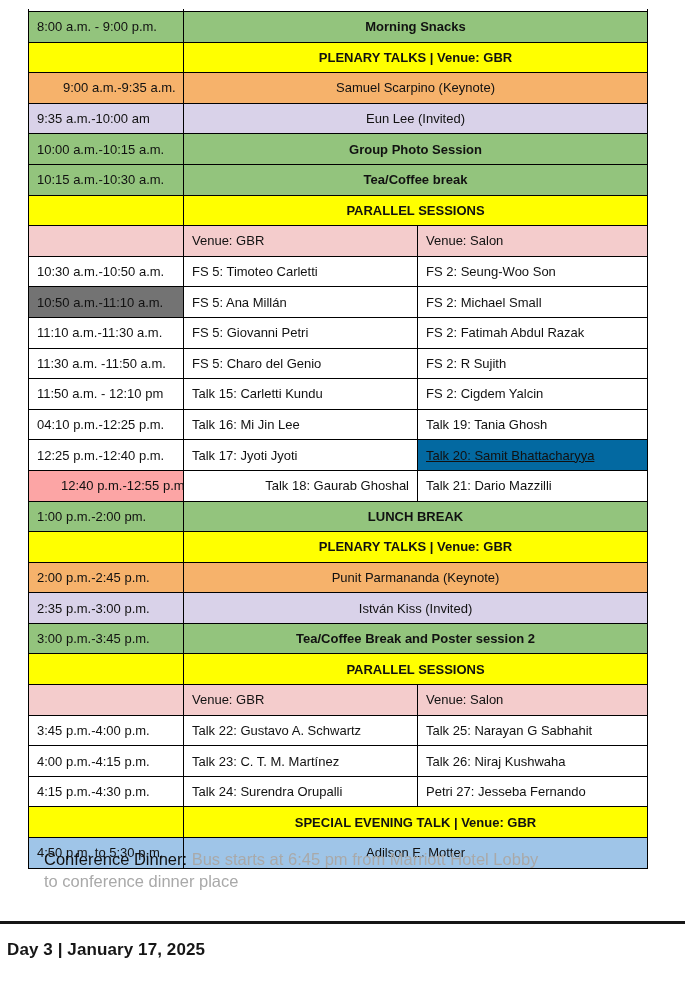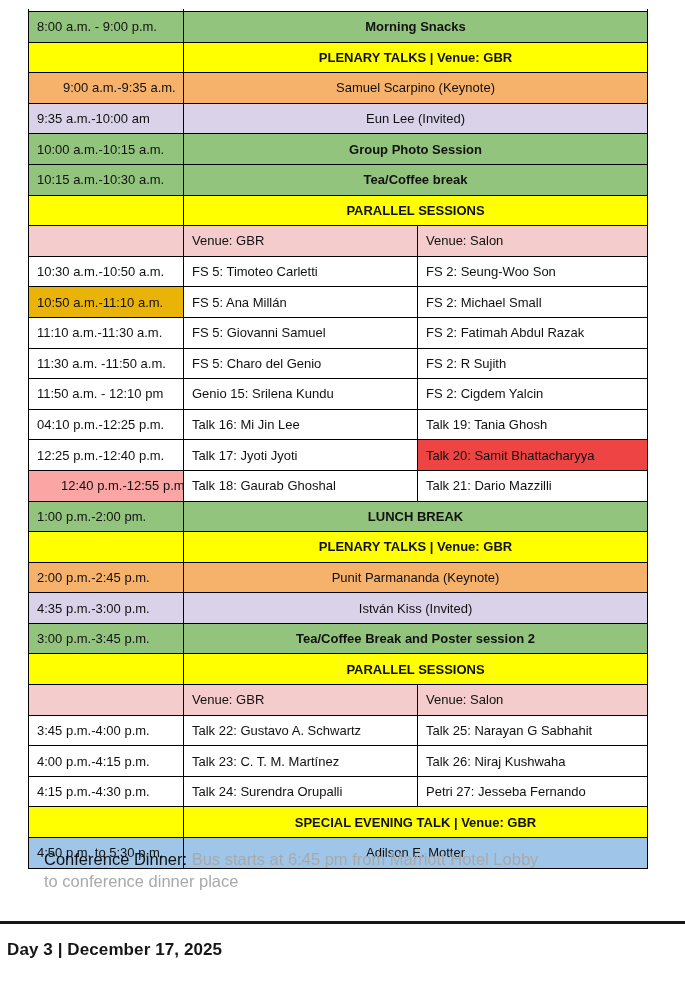--- a/index.html
+++ b/index.html
@@ -85,68 +85,68 @@
           <td style="background: rgb(244, 204, 204);"></td>
           <td style="background: rgb(244, 204, 204);">Venue: GBR</td>
           <td style="background: rgb(244, 204, 204);">Venue: Salon</td>
         </tr>
         <tr>
           <td style="background: rgb(255, 255, 255);">10:30 a.m.-10:50 a.m.</td>
           <td style="background: rgb(255, 255, 255);">FS 5: Timoteo Carletti</td>
           <td style="background: rgb(255, 255, 255);">FS 2: Seung-Woo Son</td>
         </tr>
         <tr>
-          <td style="background: #eab308; margin-left: 36px;">10:50 a.m.-11:10 a.m.</td>
+          <td style="background: #737373; margin-left: 36px;">10:50 a.m.-11:10 a.m.</td>
           <td style="background: rgb(255, 255, 255);">FS 5: Ana Millán</td>
           <td style="background: rgb(255, 255, 255);">FS 2: Michael Small</td>
         </tr>
         <tr>
           <td style="background: rgb(255, 255, 255);">11:10 a.m.-11:30 a.m.</td>
-          <td style="background: rgb(255, 255, 255);">FS 5: Giovanni Samuel</td>
+          <td style="background: rgb(255, 255, 255);">FS 5: Giovanni Petri</td>
           <td style="background: rgb(255, 255, 255);">FS 2: Fatimah Abdul Razak</td>
         </tr>
         <tr>
           <td style="background: rgb(255, 255, 255);">11:30 a.m. -11:50 a.m.</td>
           <td style="background: rgb(255, 255, 255);">FS 5: Charo del Genio</td>
           <td style="background: rgb(255, 255, 255);">FS 2: R Sujith</td>
         </tr>
         <tr>
           <td style="background: rgb(255, 255, 255);">11:50 a.m. - 12:10 pm</td>
-          <td style="background: rgb(255, 255, 255);">Genio 15: Srilena Kundu</td>
+          <td style="background: rgb(255, 255, 255);">Talk 15: Carletti Kundu</td>
           <td style="background: rgb(255, 255, 255);">FS 2: Cigdem Yalcin</td>
         </tr>
         <tr>
           <td style="background: rgb(255, 255, 255);">04:10 p.m.-12:25 p.m.</td>
           <td style="background: rgb(255, 255, 255);">Talk 16: Mi Jin Lee</td>
           <td style="background: rgb(255, 255, 255);">Talk 19: Tania Ghosh</td>
         </tr>
         <tr>
           <td style="background: rgb(255, 255, 255);">12:25 p.m.-12:40 p.m.</td>
           <td style="background: rgb(255, 255, 255);">Talk 17: Jyoti Jyoti</td>
-          <td style="background: #ef4444;">Talk 20: Samit Bhattacharyya</td>
+          <td style="background: #0369a1; text-decoration: underline;">Talk 20: Samit Bhattacharyya</td>
         </tr>
         <tr>
           <td style="background: #fca5a5; padding-left: 32px;">12:40 p.m.-12:55 p.m.</td>
-          <td style="background: rgb(255, 255, 255);">Talk 18: Gaurab Ghoshal</td>
+          <td style="background: rgb(255, 255, 255); text-align: right;">Talk 18: Gaurab Ghoshal</td>
           <td style="background: rgb(255, 255, 255);">Talk 21: Dario Mazzilli</td>
         </tr>
         <tr>
           <td style="background: rgb(147, 196, 125);">1:00 p.m.-2:00 pm.</td>
           <td colspan="2" class="center bold" style="background: rgb(147, 196, 125);">LUNCH BREAK</td>
         </tr>
         <tr>
           <td style="background: rgb(255, 255, 0);"></td>
           <td colspan="2" class="center bold" style="background: rgb(255, 255, 0);">PLENARY TALKS | Venue: GBR</td>
         </tr>
         <tr>
           <td style="background: rgb(246, 178, 107);">2:00 p.m.-2:45 p.m.</td>
           <td colspan="2" class="center" style="background: rgb(246, 178, 107);">Punit Parmananda (Keynote)</td>
         </tr>
         <tr>
-          <td style="background: rgb(217, 210, 233);">4:35 p.m.-3:00 p.m.</td>
+          <td style="background: rgb(217, 210, 233);">2:35 p.m.-3:00 p.m.</td>
           <td colspan="2" class="center" style="background: rgb(217, 210, 233);">István Kiss (Invited)</td>
         </tr>
         <tr>
           <td style="background: rgb(147, 196, 125);">3:00 p.m.-3:45 p.m.</td>
           <td colspan="2" class="center bold" style="background: rgb(147, 196, 125);">Tea/Coffee Break and Poster session 2</td>
         </tr>
         <tr>
           <td style="background: rgb(255, 255, 0);"></td>
           <td colspan="2" class="center bold" style="background: rgb(255, 255, 0);">PARALLEL SESSIONS</td>
         </tr>
@@ -182,15 +182,15 @@
   </table>
 
   <p class="dinner">
     <strong>Conference Dinner:</strong>
     <span>Bus starts at 6:45 pm from Marriott Hotel Lobby</span><br>
     <span>to conference dinner place</span>
   </p>
 
   <div class="divider"></div>
 
-  <div class="day-title">Day 3 | December 17, 2025</div>
+  <div class="day-title">Day 3 | January 17, 2025</div>
 
 </div>
 
 </body></html>

